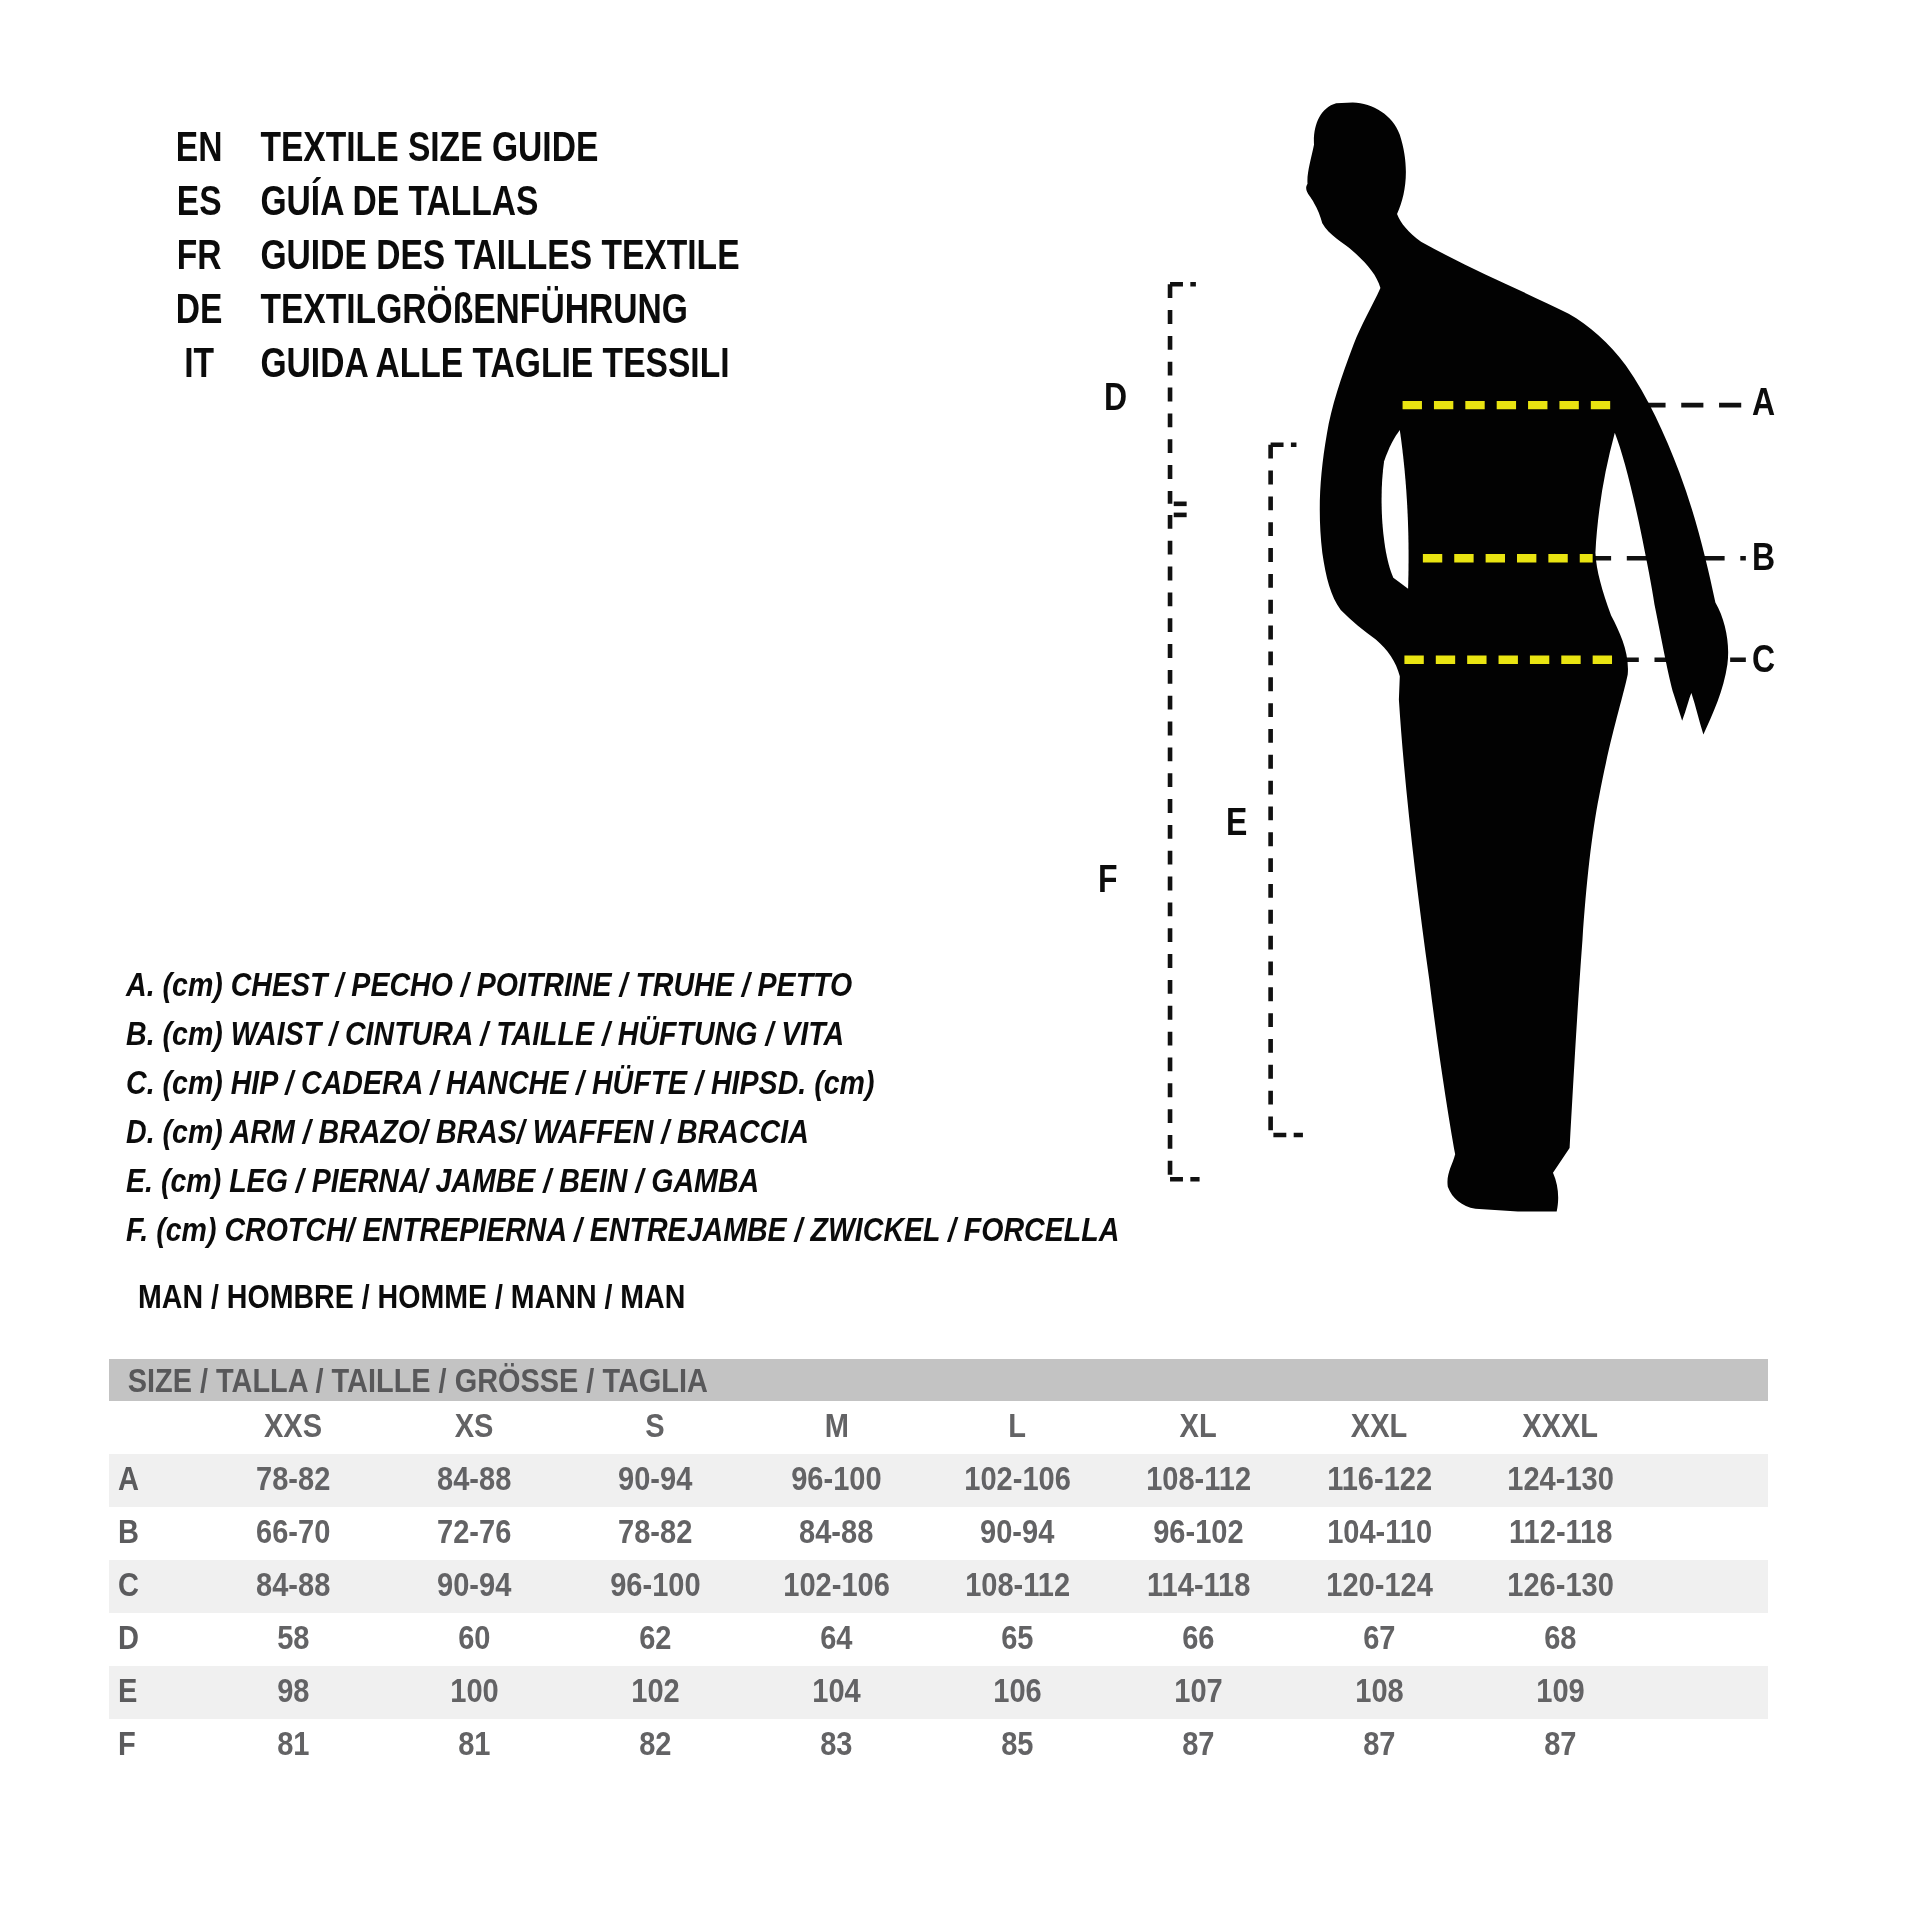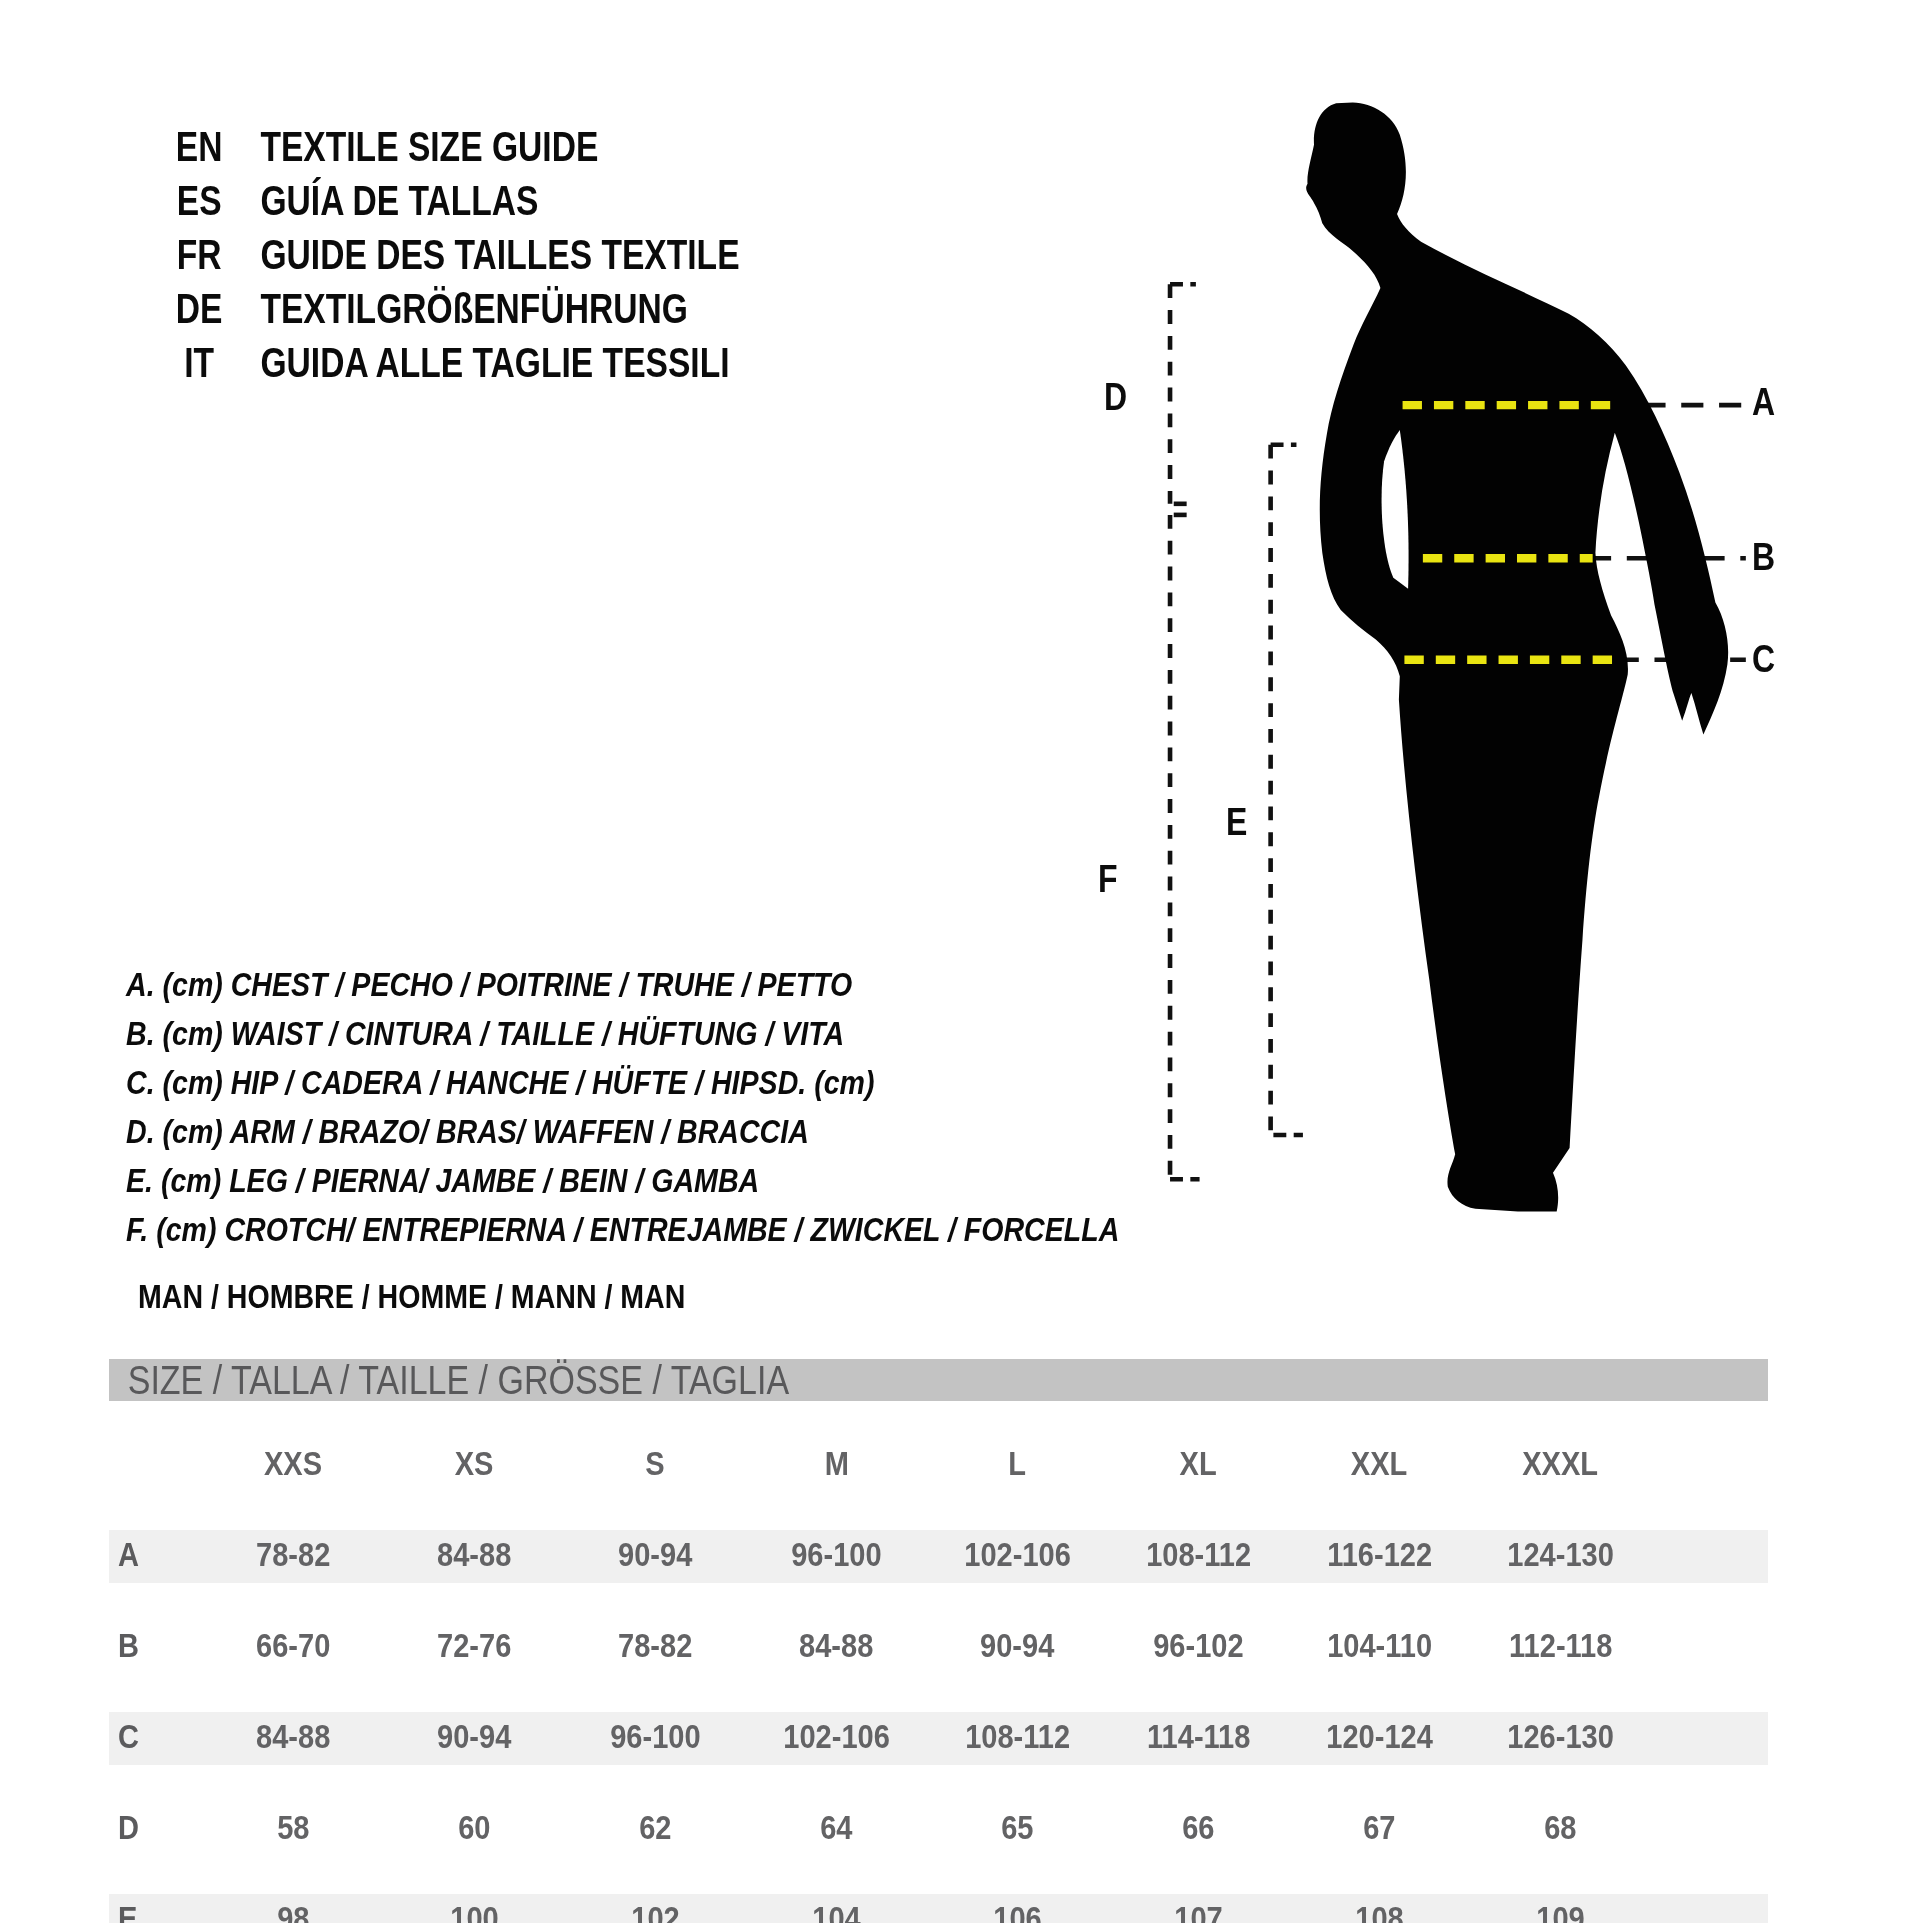--- a/index.html
+++ b/index.html
@@ -23,23 +23,23 @@
   .man-line{position:absolute;left:138px;top:1272px;height:49px;line-height:49px;
     font-size:34px;font-weight:700;transform:scaleX(0.84);transform-origin:left center;white-space:nowrap;}
 
   
   .figlabel{position:absolute;font-size:39px;font-weight:700;color:#0c0c0c;
     transform:scaleX(0.82);transform-origin:left top;line-height:39px;}
 
   
   .size-table{position:absolute;left:109px;top:1359px;width:1659px;}
   .table-head{height:42px;line-height:42px;background:#c3c3c3;color:#58585a;
-    font-size:40px;font-weight:400;}
+    font-size:34px;font-weight:700;}
   .table-head span{display:inline-block;padding-left:22px;transform:scaleX(0.85);transform-origin:left center;white-space:nowrap;}
-  .trow{display:flex;height:53px;line-height:49px;margin-top:38px;}
+  .trow{display:flex;height:53px;line-height:49px;}
   .trow.striped{background:#f0f0f0;}
   .tlabel{width:94px;padding-left:9.2px;box-sizing:border-box;color:#5b5b5d;
     font-size:33px;font-weight:700;}
   .tcell{width:181px;text-align:center;color:#636365;font-size:33px;font-weight:700;}
   .tcell span,.tlabel span{display:inline-block;transform:scaleX(0.88);transform-origin:center center;white-space:nowrap;}
   .tlabel span{transform-origin:left center;}
 </style>
 </head>
 <body>
 

